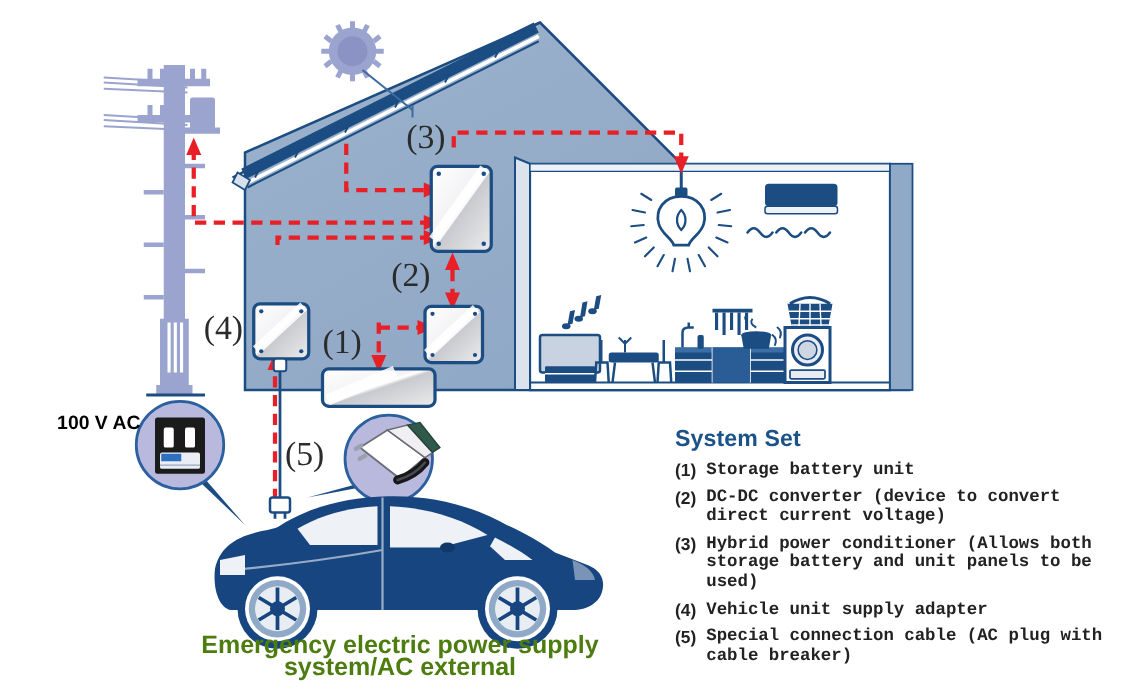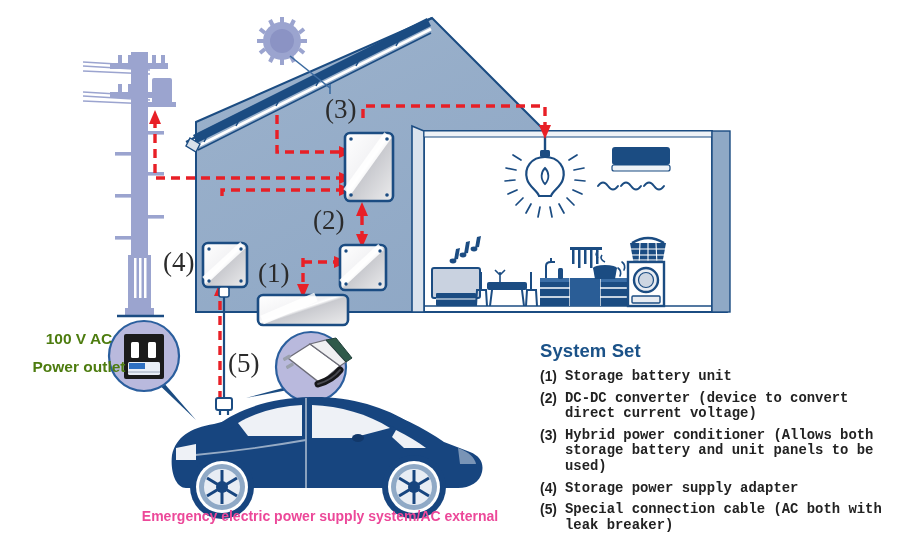--- a/index.html
+++ b/index.html
@@ -11,28 +11,28 @@
   }
   #stage{position:absolute;left:0;top:0;width:900px;height:553px;}
   svg.layer{position:absolute;left:0;top:0;width:900px;height:553px;}
 
   
   .txt{position:absolute;}
 
   #outlet-label{
     left:14px;top:325px;width:130px;
     font-size:15.5px;line-height:28px;font-weight:700;
-    color:#4d7c0f;text-align:center;
+    color:#000000;text-align:center;
   }
   #outlet-label div{white-space:nowrap;}
 
   #vehicle-caption{
     left:110px;top:508px;width:420px;
-    font-size:14px;line-height:17.5px;font-weight:700;
-    color:#ec4899;text-align:center;
+    font-size:20px;line-height:17.5px;font-weight:700;
+    color:#4d7c0f;text-align:center;
   }
 
   #legend{
     position:absolute;left:540px;top:336px;width:350px;
   }
   #legend h2{
     margin:4px 0 7px 0;
     font-size:18.5px;font-weight:700;color:#1b5288;
     letter-spacing:.1px;
   }
@@ -467,21 +467,20 @@
   </svg>
 
   <div class="callnum" id="cn1">(1)</div>
   <div class="callnum" id="cn2">(2)</div>
   <div class="callnum" id="cn3">(3)</div>
   <div class="callnum" id="cn4">(4)</div>
   <div class="callnum" id="cn5">(5)</div>
 
   <div class="txt" id="outlet-label">
     <div>100 V AC</div>
-    <div>Power outlet</div>
   </div>
 
   <div class="txt" id="vehicle-caption">
     <div>Emergency electric power supply system/AC external</div>
   </div>
 
   <div id="legend">
     <h2>System Set</h2>
     <ol>
       <li>
@@ -491,22 +490,22 @@
       <li>
         <span class="num">(2)</span>
         <span class="lbl">DC-DC converter (device to convert direct current voltage)</span>
       </li>
       <li>
         <span class="num">(3)</span>
         <span class="lbl">Hybrid power conditioner (Allows both storage battery and unit panels to be used)</span>
       </li>
       <li>
         <span class="num">(4)</span>
-        <span class="lbl">Storage power supply adapter</span>
+        <span class="lbl">Vehicle unit supply adapter</span>
       </li>
       <li>
         <span class="num">(5)</span>
-        <span class="lbl">Special connection cable (AC both with leak breaker)</span>
+        <span class="lbl">Special connection cable (AC plug with cable breaker)</span>
       </li>
     </ol>
   </div>
 
 </div>
 
 </body></html>

